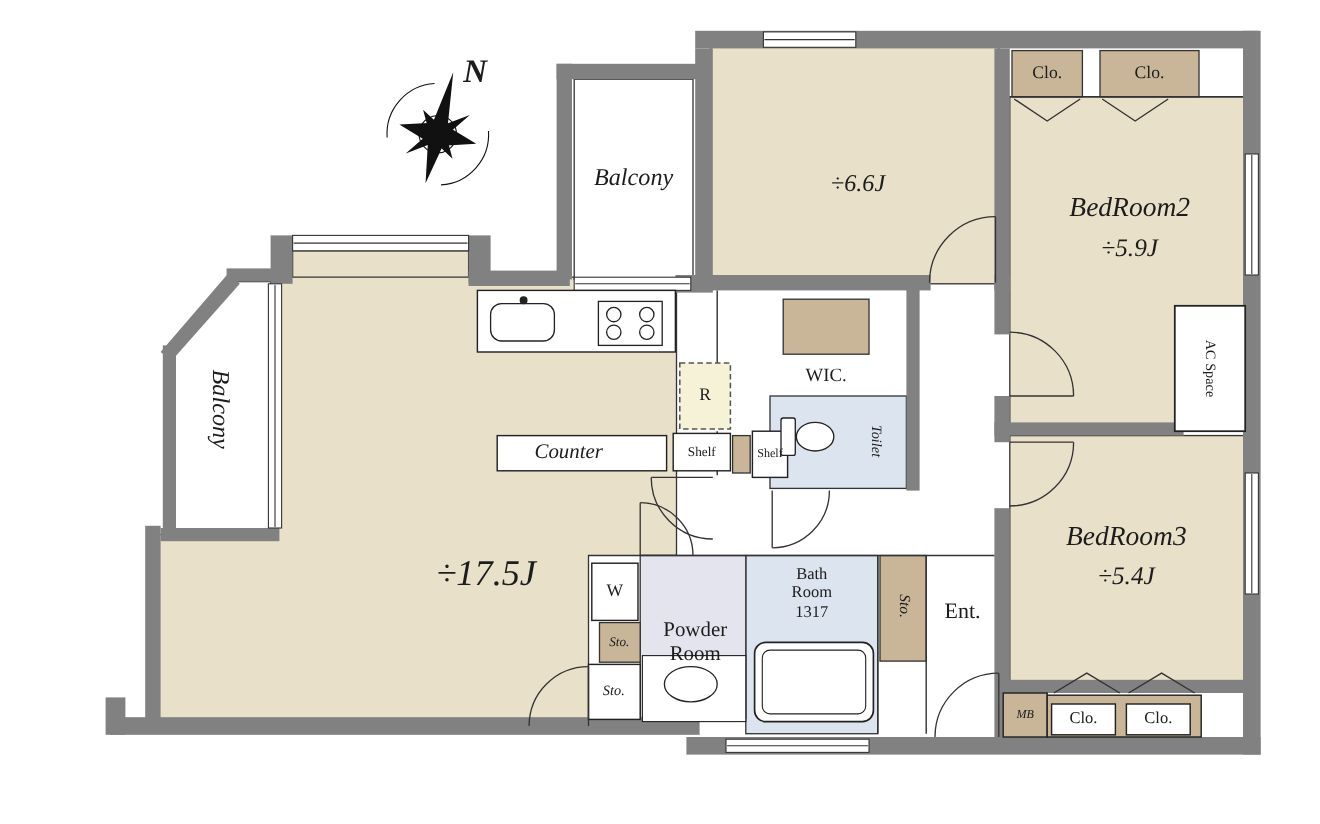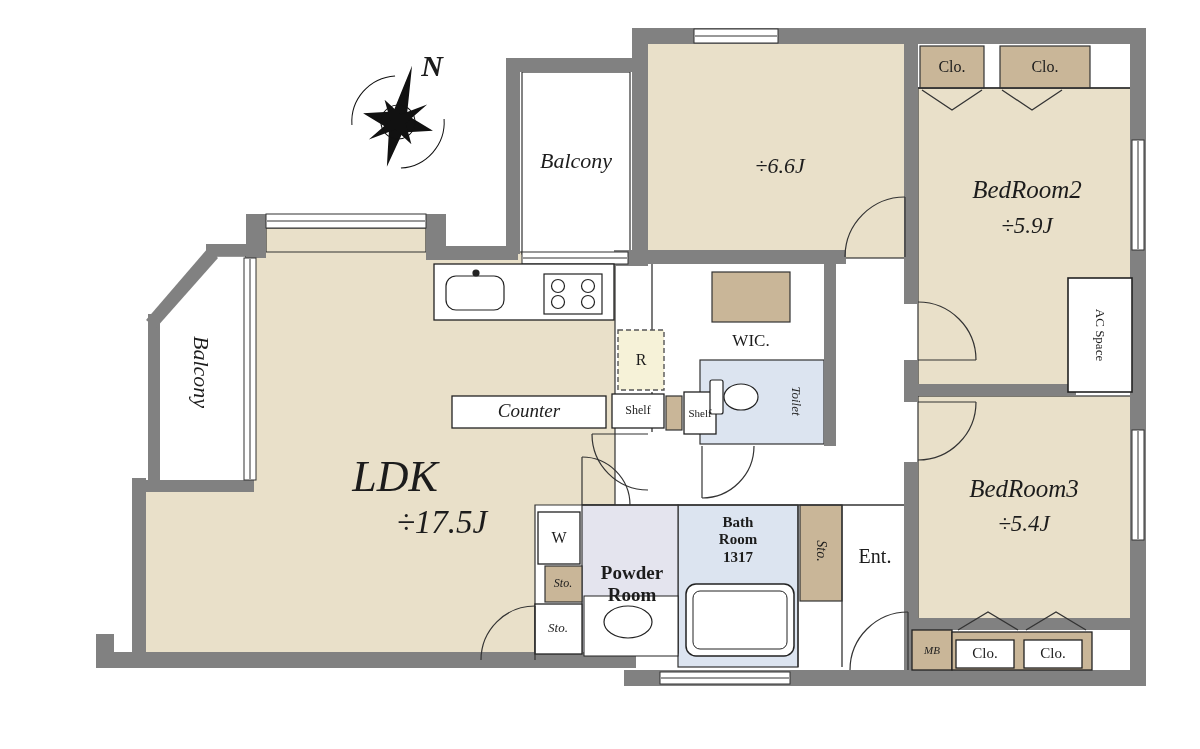--- a/index.html
+++ b/index.html
@@ -2,21 +2,21 @@
 <html><head>
 <meta charset="utf-8">
 <style>
   html,body{margin:0;padding:0;background:#ffffff;}
   #stage{position:relative;width:1200px;height:749px;background:#ffffff;overflow:hidden;
          font-family:"Liberation Serif","DejaVu Serif",serif;}
   #plan-svg{position:absolute;left:0;top:0;}
   .lbl{position:absolute;transform:translate(-50%,-50%);color:#1c1c1c;white-space:nowrap;
        font-family:"Liberation Serif","DejaVu Serif",serif;line-height:1.15;}
   .rot{transform:translate(-50%,-50%) rotate(90deg);}
-  .pre{white-space:pre-line;text-align:center;font-weight:bold;}
+  .pre{white-space:pre-line;text-align:center;}
   .it{font-style:italic;}
 </style>
 </head>
 <body>
 
 <div id="stage">
 
 <svg id="plan-svg" width="1200" height="749" viewBox="0 0 1200 749">
 
   <g stroke="#333" stroke-width="1.2">
@@ -170,33 +170,32 @@
 <div class="lbl it rot" style="left:201px;top:372px;font-size:22px;">Balcony</div>
 
 <div class="lbl it" style="left:780px;top:166px;font-size:22px;">÷6.6J</div>
 
 <div class="lbl it" style="left:1027px;top:190px;font-size:25px;">BedRoom2</div>
 <div class="lbl it" style="left:1027px;top:226px;font-size:23px;">÷5.9J</div>
 
 <div class="lbl it" style="left:1024px;top:489px;font-size:25px;">BedRoom3</div>
 <div class="lbl it" style="left:1024px;top:524px;font-size:23px;">÷5.4J</div>
 
-<div class="lbl it" style="left:395px;top:477px;font-size:44px;">LDK</div>
 <div class="lbl it" style="left:402px;top:523px;font-size:33px;margin-left:40px;">÷17.5J</div>
 
 <div class="lbl" style="left:952px;top:67px;font-size:16px;">Clo.</div>
 <div class="lbl" style="left:1045px;top:67px;font-size:16px;">Clo.</div>
 <div class="lbl" style="left:985px;top:654px;font-size:15px;">Clo.</div>
 <div class="lbl" style="left:1053px;top:654px;font-size:15px;">Clo.</div>
 
 <div class="lbl" style="left:751px;top:297px;font-size:17px;margin-top:44px;">WIC.</div>
 <div class="lbl rot it" style="left:796px;top:401px;font-size:13px;">Toilet</div>
 <div class="lbl rot" style="left:1100px;top:335px;font-size:13px;">AC Space</div>
 
-<div class="lbl it" style="left:529px;top:411px;font-size:19px;">Counter</div>
+<div class="lbl it" style="left:517px;top:411px;font-size:19px;">Counter</div>
 <div class="lbl" style="left:641px;top:360px;font-size:16px;">R</div>
 <div class="lbl" style="left:638px;top:411px;font-size:12px;">Shelf</div>
 <div class="lbl" style="left:700px;top:413px;font-size:11px;">Shelf</div>
 
 <div class="lbl" style="left:559px;top:538px;font-size:16px;">W</div>
 <div class="lbl pre" style="left:632px;top:560px;font-size:19px;margin-top:24px;">Powder
 Room</div>
 <div class="lbl pre" style="left:738px;top:540px;font-size:15px;">Bath
 Room
 1317</div>

